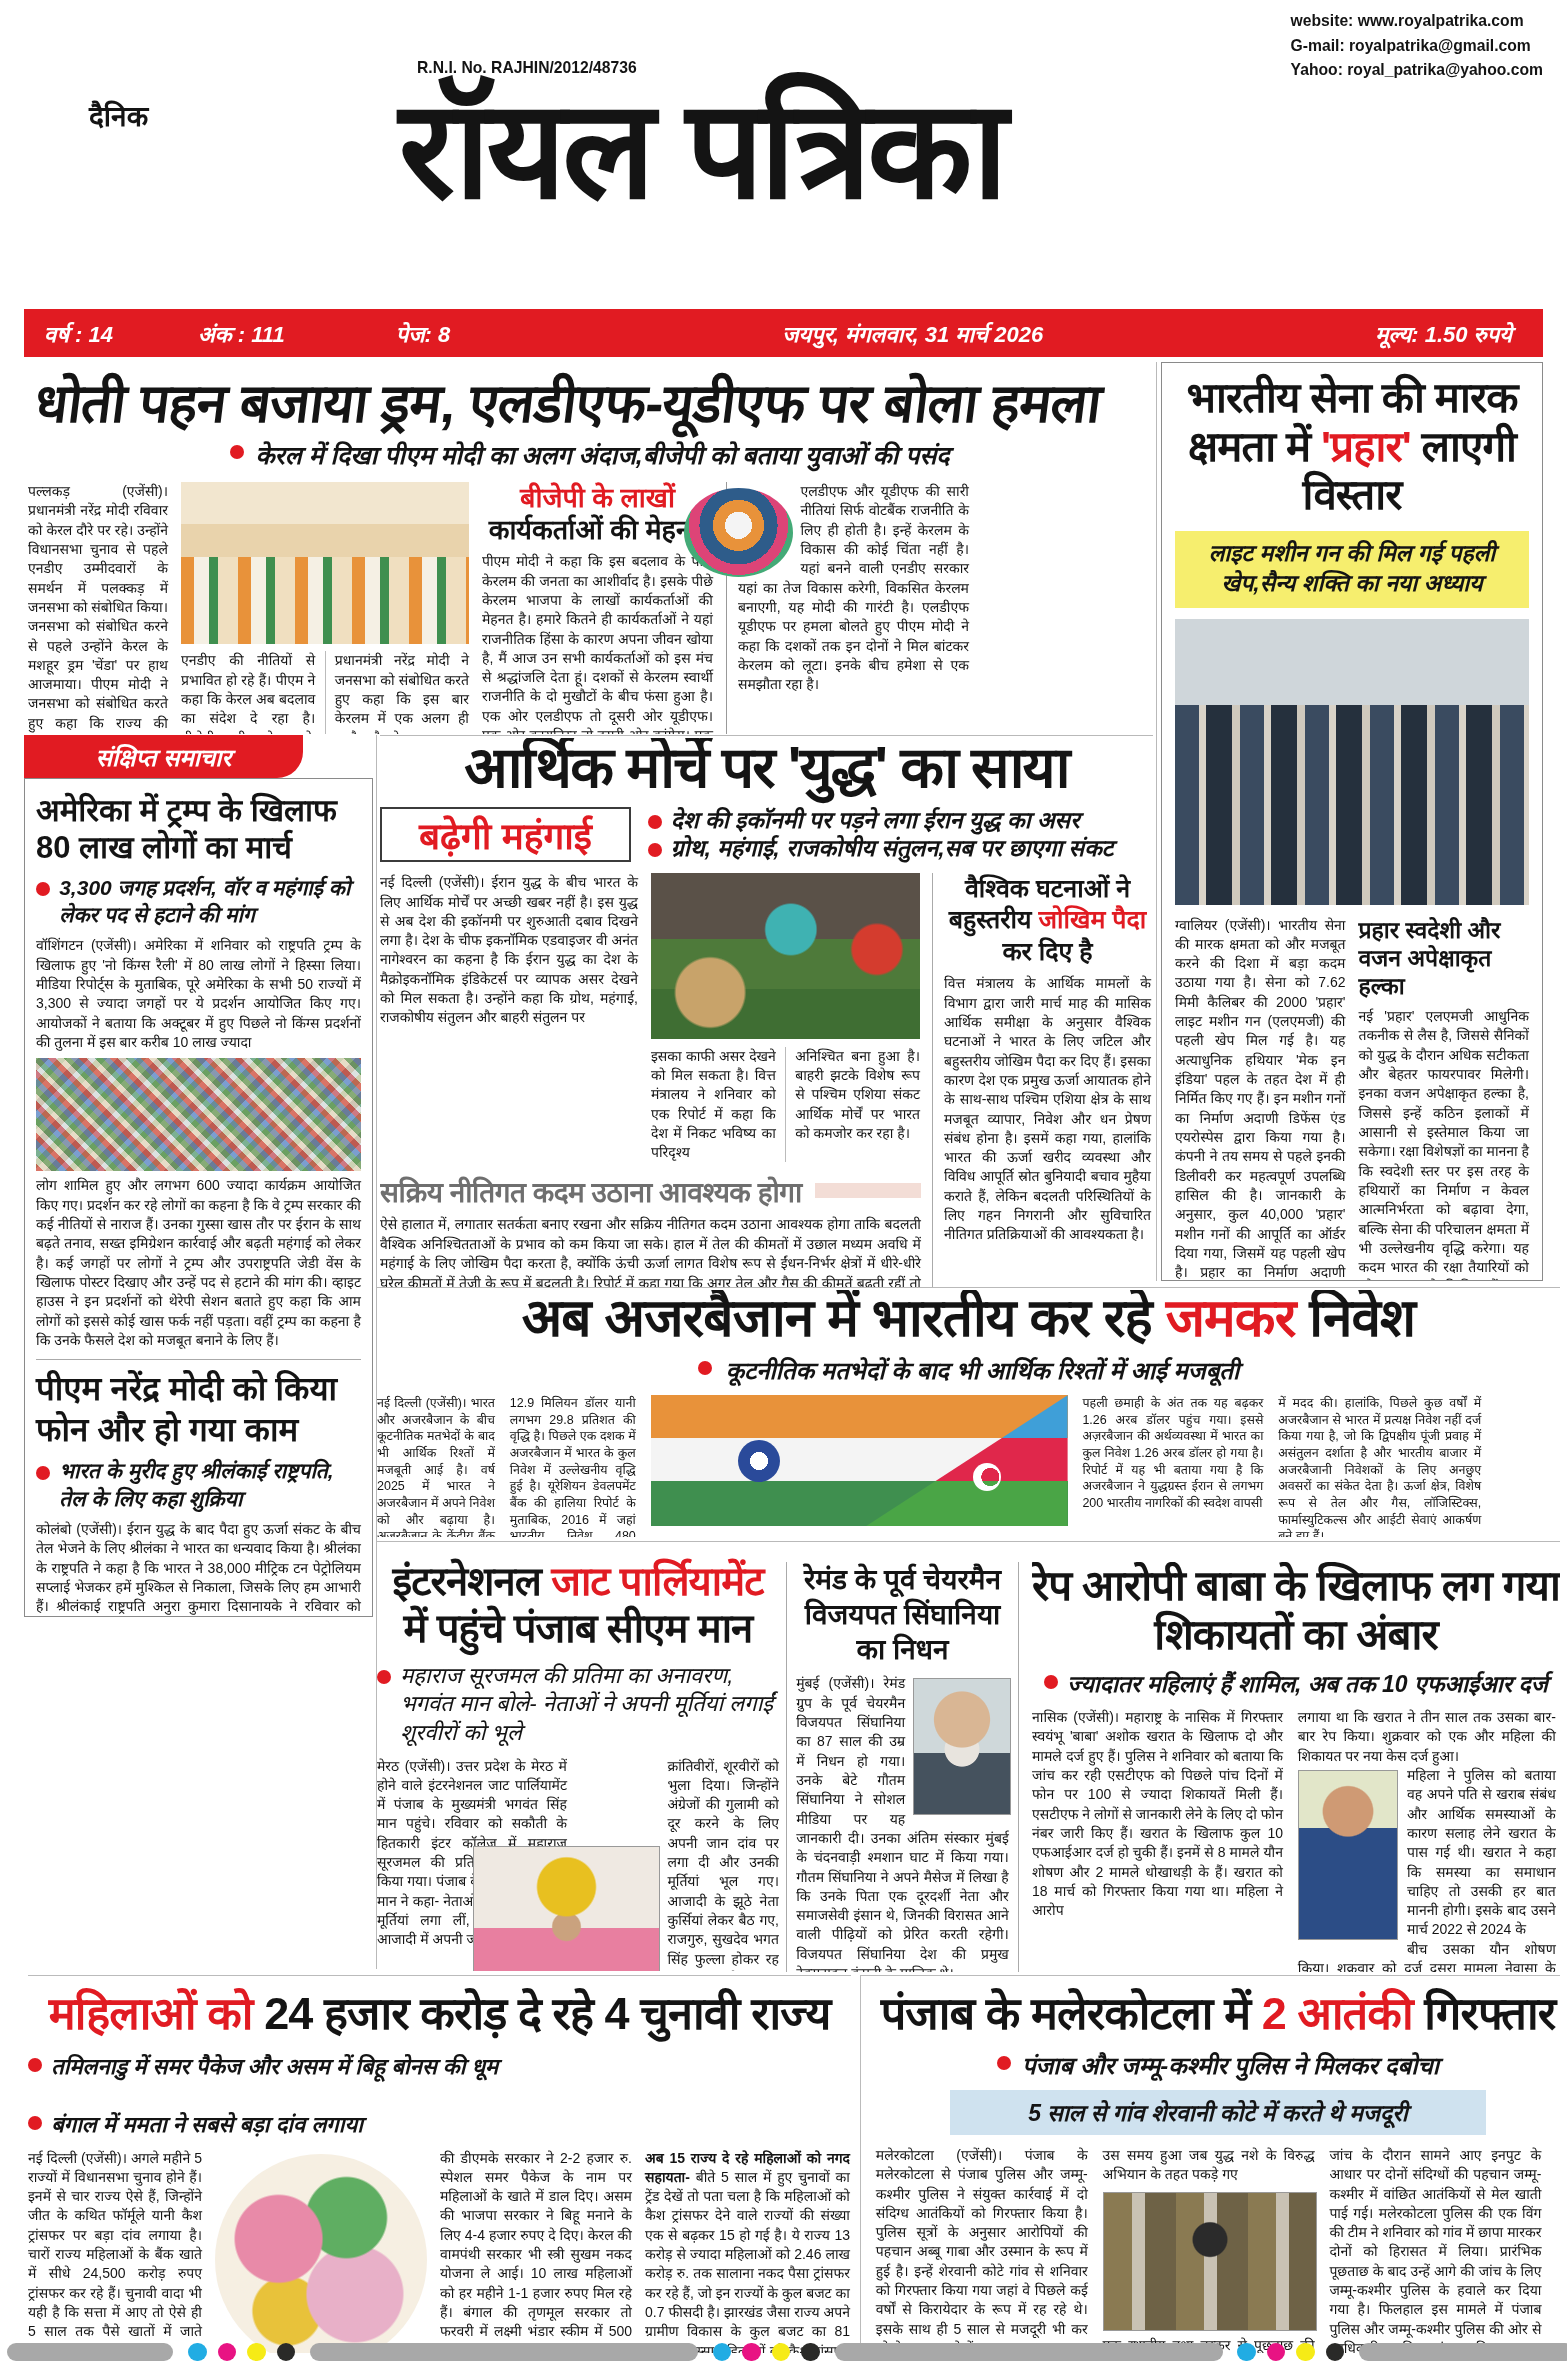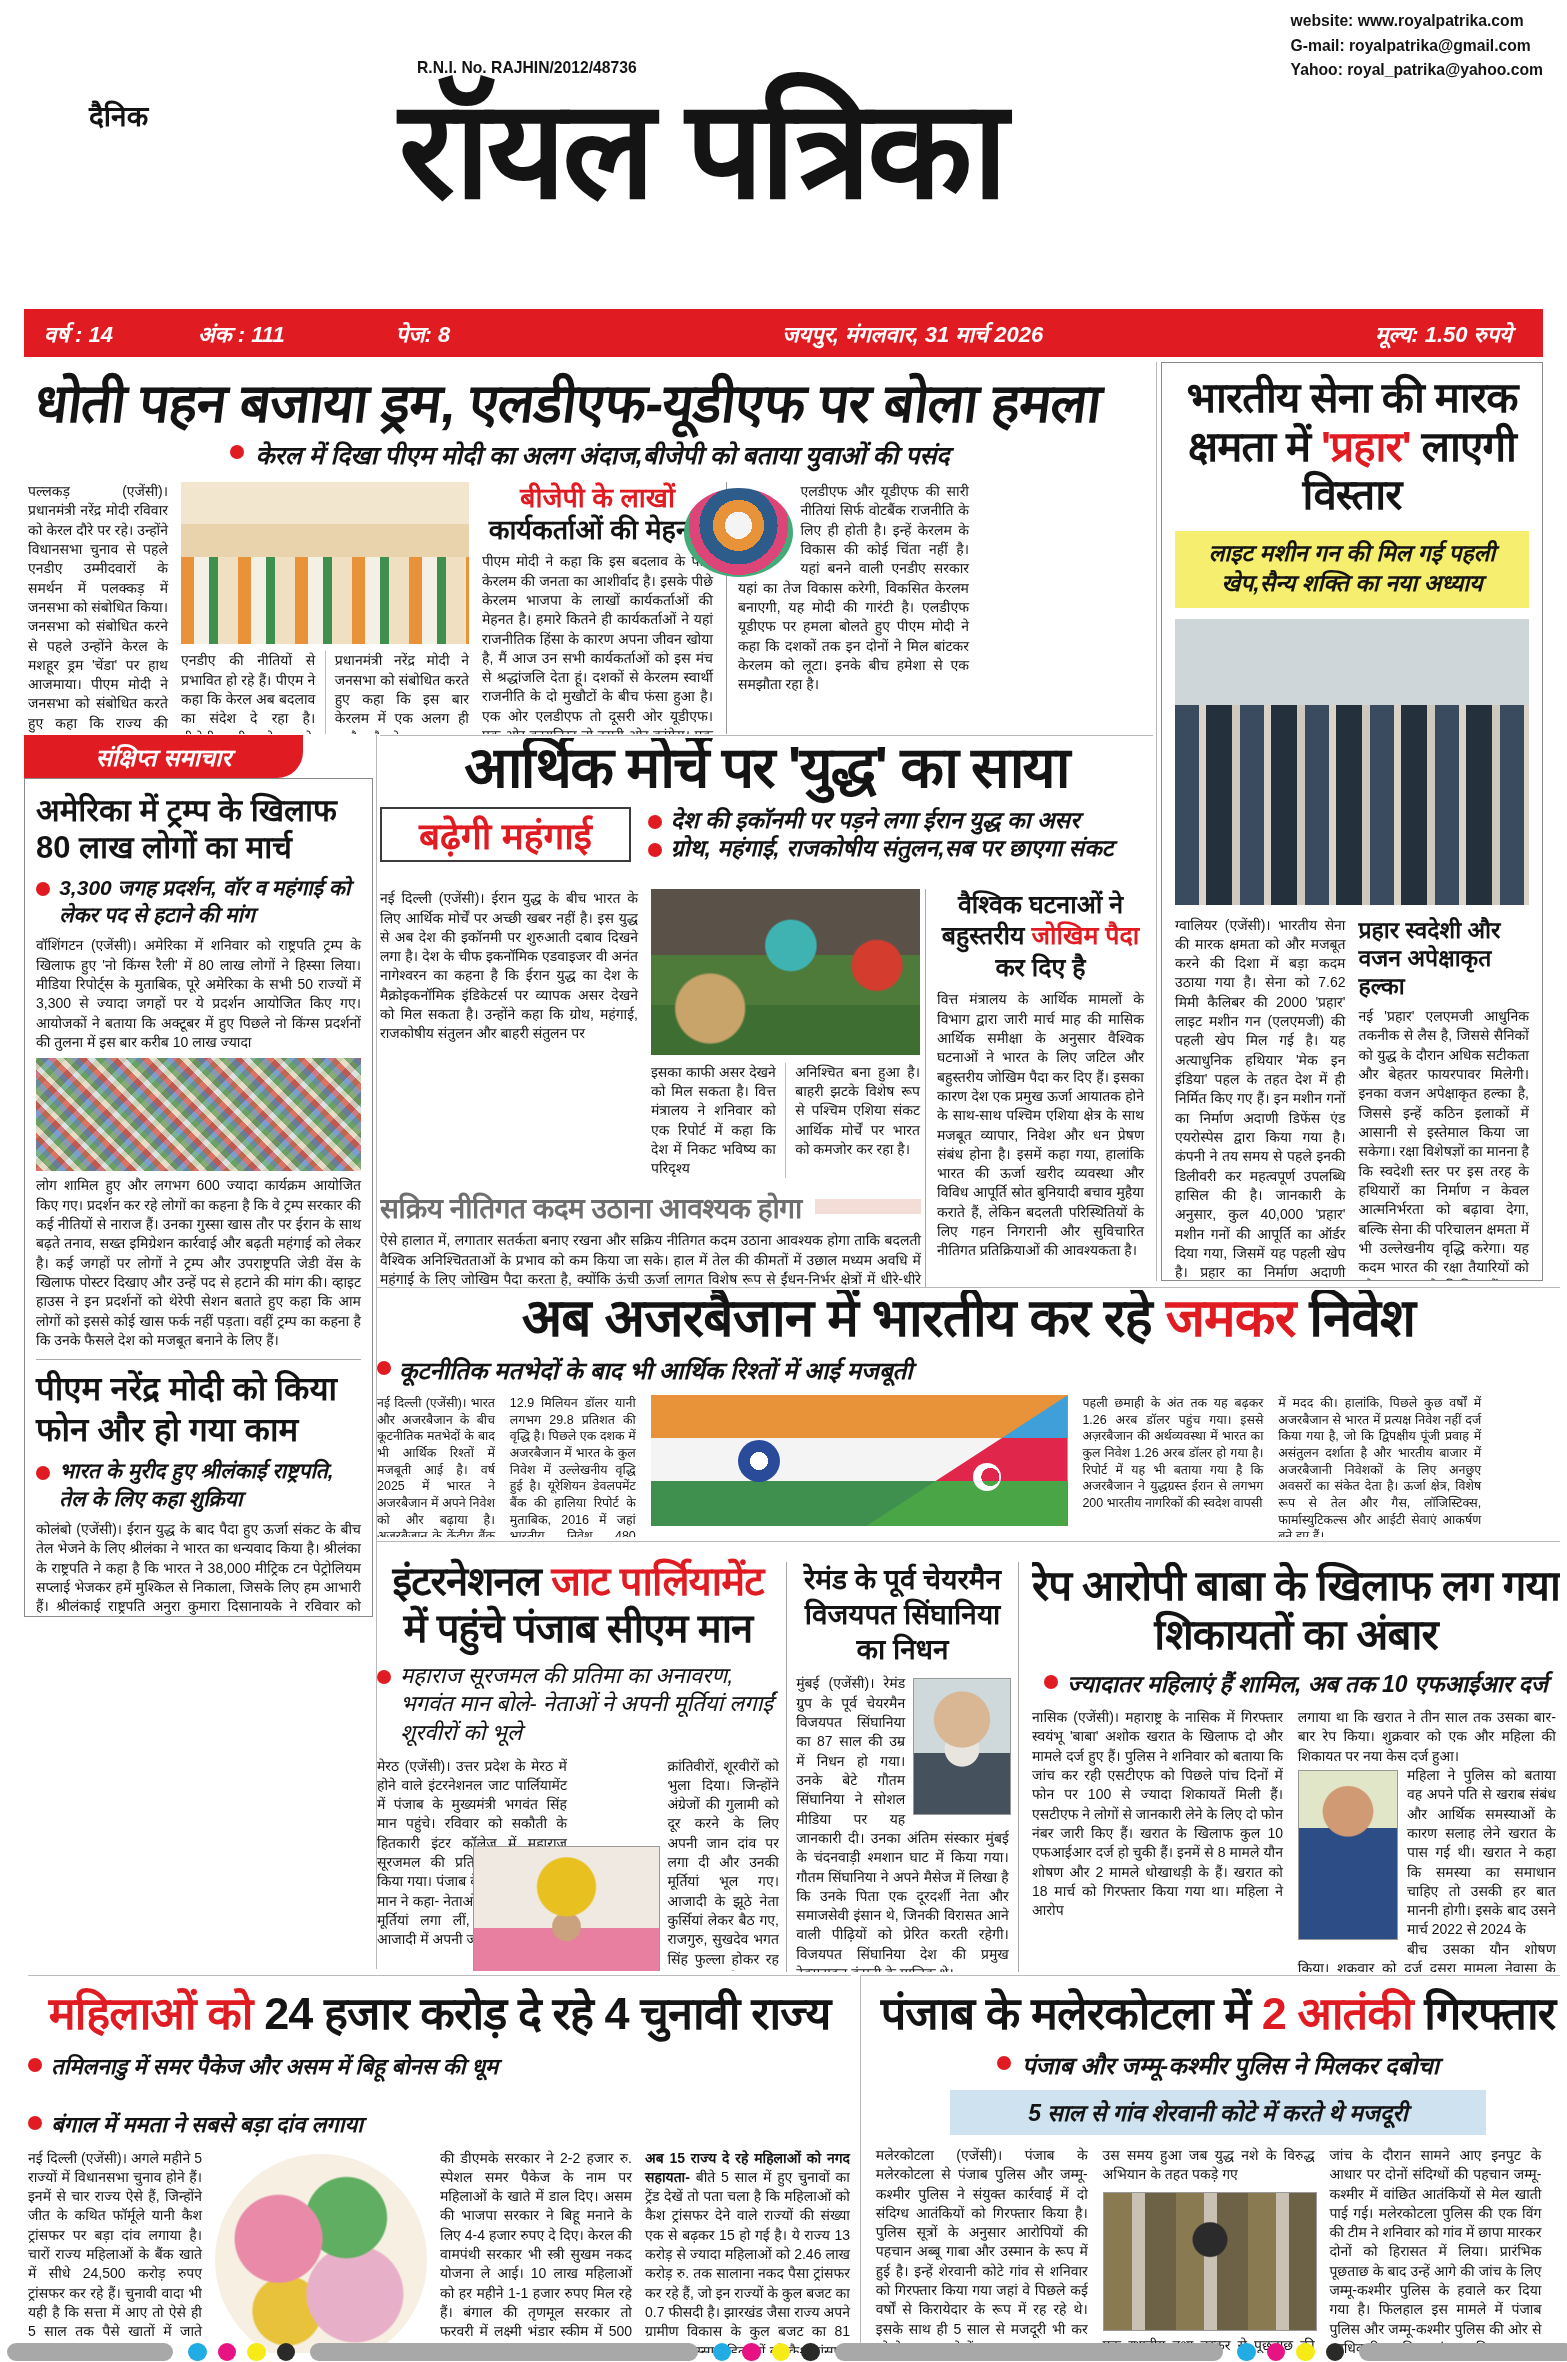--- a/index.html
+++ b/index.html
@@ -92,21 +92,21 @@
       linear-gradient(105deg,#7a2c20 0 22%,#5d4b3a 22% 38%,#3a3f46 38% 58%,#e9e4da 58% 72%,#26303a 72% 86%,#e4e0d8 86% 100%);}
 
   
   #economy{left:380px;top:738px;width:773px;height:550px;}
   .eco-head{text-align:center;font-size:57px;font-weight:700;letter-spacing:-1.8px;line-height:1.05;white-space:nowrap;}
   .eco-row2{display:flex;gap:16.6px;margin-top:9.2px;align-items:stretch;}
   .badge{border:2.8px solid #3b3b3b;background:#fff;color:var(--accent);font-size:37px;font-weight:900;
     width:251px;flex:0 0 auto;display:flex;align-items:center;justify-content:center;box-sizing:border-box;}
   .eco-bullets{display:flex;flex-direction:column;justify-content:center;gap:0;font-size:23px;font-weight:bold;font-style:italic;}
   .eco-bullets .row{display:flex;gap:9.2px;align-items:flex-start;line-height:1.2;}
-  .eco-body{display:flex;gap:4px;margin-top:27px;}
+  .eco-body{display:flex;gap:11px;margin-top:11px;}
   .eco-left{width:541px;flex:0 0 auto;}
   .eco-left-row{display:flex;gap:13px;}
   .eco-c1{width:258px;flex:0 0 auto;}
   .eco-mid{width:269px;flex:0 0 auto;}
   .veg-photo{width:100%;height:166px;
     background:
       radial-gradient(circle at 52% 34%,#3fb2b2 0 14%,transparent 15%),
       radial-gradient(circle at 84% 46%,#d43c2e 0 10%,transparent 11%),
       radial-gradient(circle at 22% 72%,#c8a36a 0 14%,transparent 15%),
       linear-gradient(180deg,#5a5148 0 40%,#4e7a3a 40% 70%,#3f6e33 70% 100%);}
@@ -117,21 +117,21 @@
   .policy-head{display:flex;align-items:center;gap:13px;}
   .policy-title{font-size:28px;font-weight:900;color:#6f6f6f;letter-spacing:-0.5px;white-space:nowrap;}
   .pinkbar{width:138px;height:14.8px;background:var(--pink);}
   .policy-body{margin-top:5.5px;font-size:14px;line-height:1.4;text-align:justify;}
   .eco-right{width:207px;flex:0 0 auto;border-left:0.9px solid #aaa;padding-left:11px;}
   .risk-title{font-size:25px;font-weight:900;line-height:1.25;text-align:center;margin-bottom:7.4px;}
 
   
   #azer{left:377px;top:1290px;width:1183px;height:247px;}
   .azer-head{text-align:center;font-size:53px;font-weight:900;letter-spacing:-0.9px;white-space:nowrap;line-height:1.05;}
-  .azer-bullet{display:flex;justify-content:flex-start;gap:8px;font-size:24px;font-weight:bold;font-style:italic;margin-top:7.4px;}
+  .azer-bullet{display:flex;justify-content:center;gap:14px;font-size:24px;font-weight:bold;font-style:italic;margin-top:7.4px;}
   .azer-cols{display:flex;gap:14.8px;margin-top:9.2px;}
   .az-c1{width:118px;flex:0 0 auto;}
   .az-c2{width:126px;flex:0 0 auto;}
   .flags{width:417px;height:131px;flex:0 0 auto;position:relative;background:linear-gradient(180deg,#e8923a 0 33%,#f4f4f4 33% 66%,#3f8f4f 66% 100%);}
   .flags .chakra{position:absolute;left:26%;top:50%;width:42px;height:42px;transform:translate(-50%,-50%);
     border-radius:50%;background:radial-gradient(circle,#fff 0 30%,#2a4a9a 31% 100%);}
   .flags .azer-f{position:absolute;right:0;top:0;width:62%;height:100%;
     clip-path:polygon(22% 100%,100% 0,100% 100%);
     background:linear-gradient(180deg,#3f9fd8 0 33%,#e0274b 33% 66%,#4aa546 66% 100%);}
   .flags .crescent{position:absolute;right:16%;top:52%;width:28px;height:28px;border-radius:50%;

